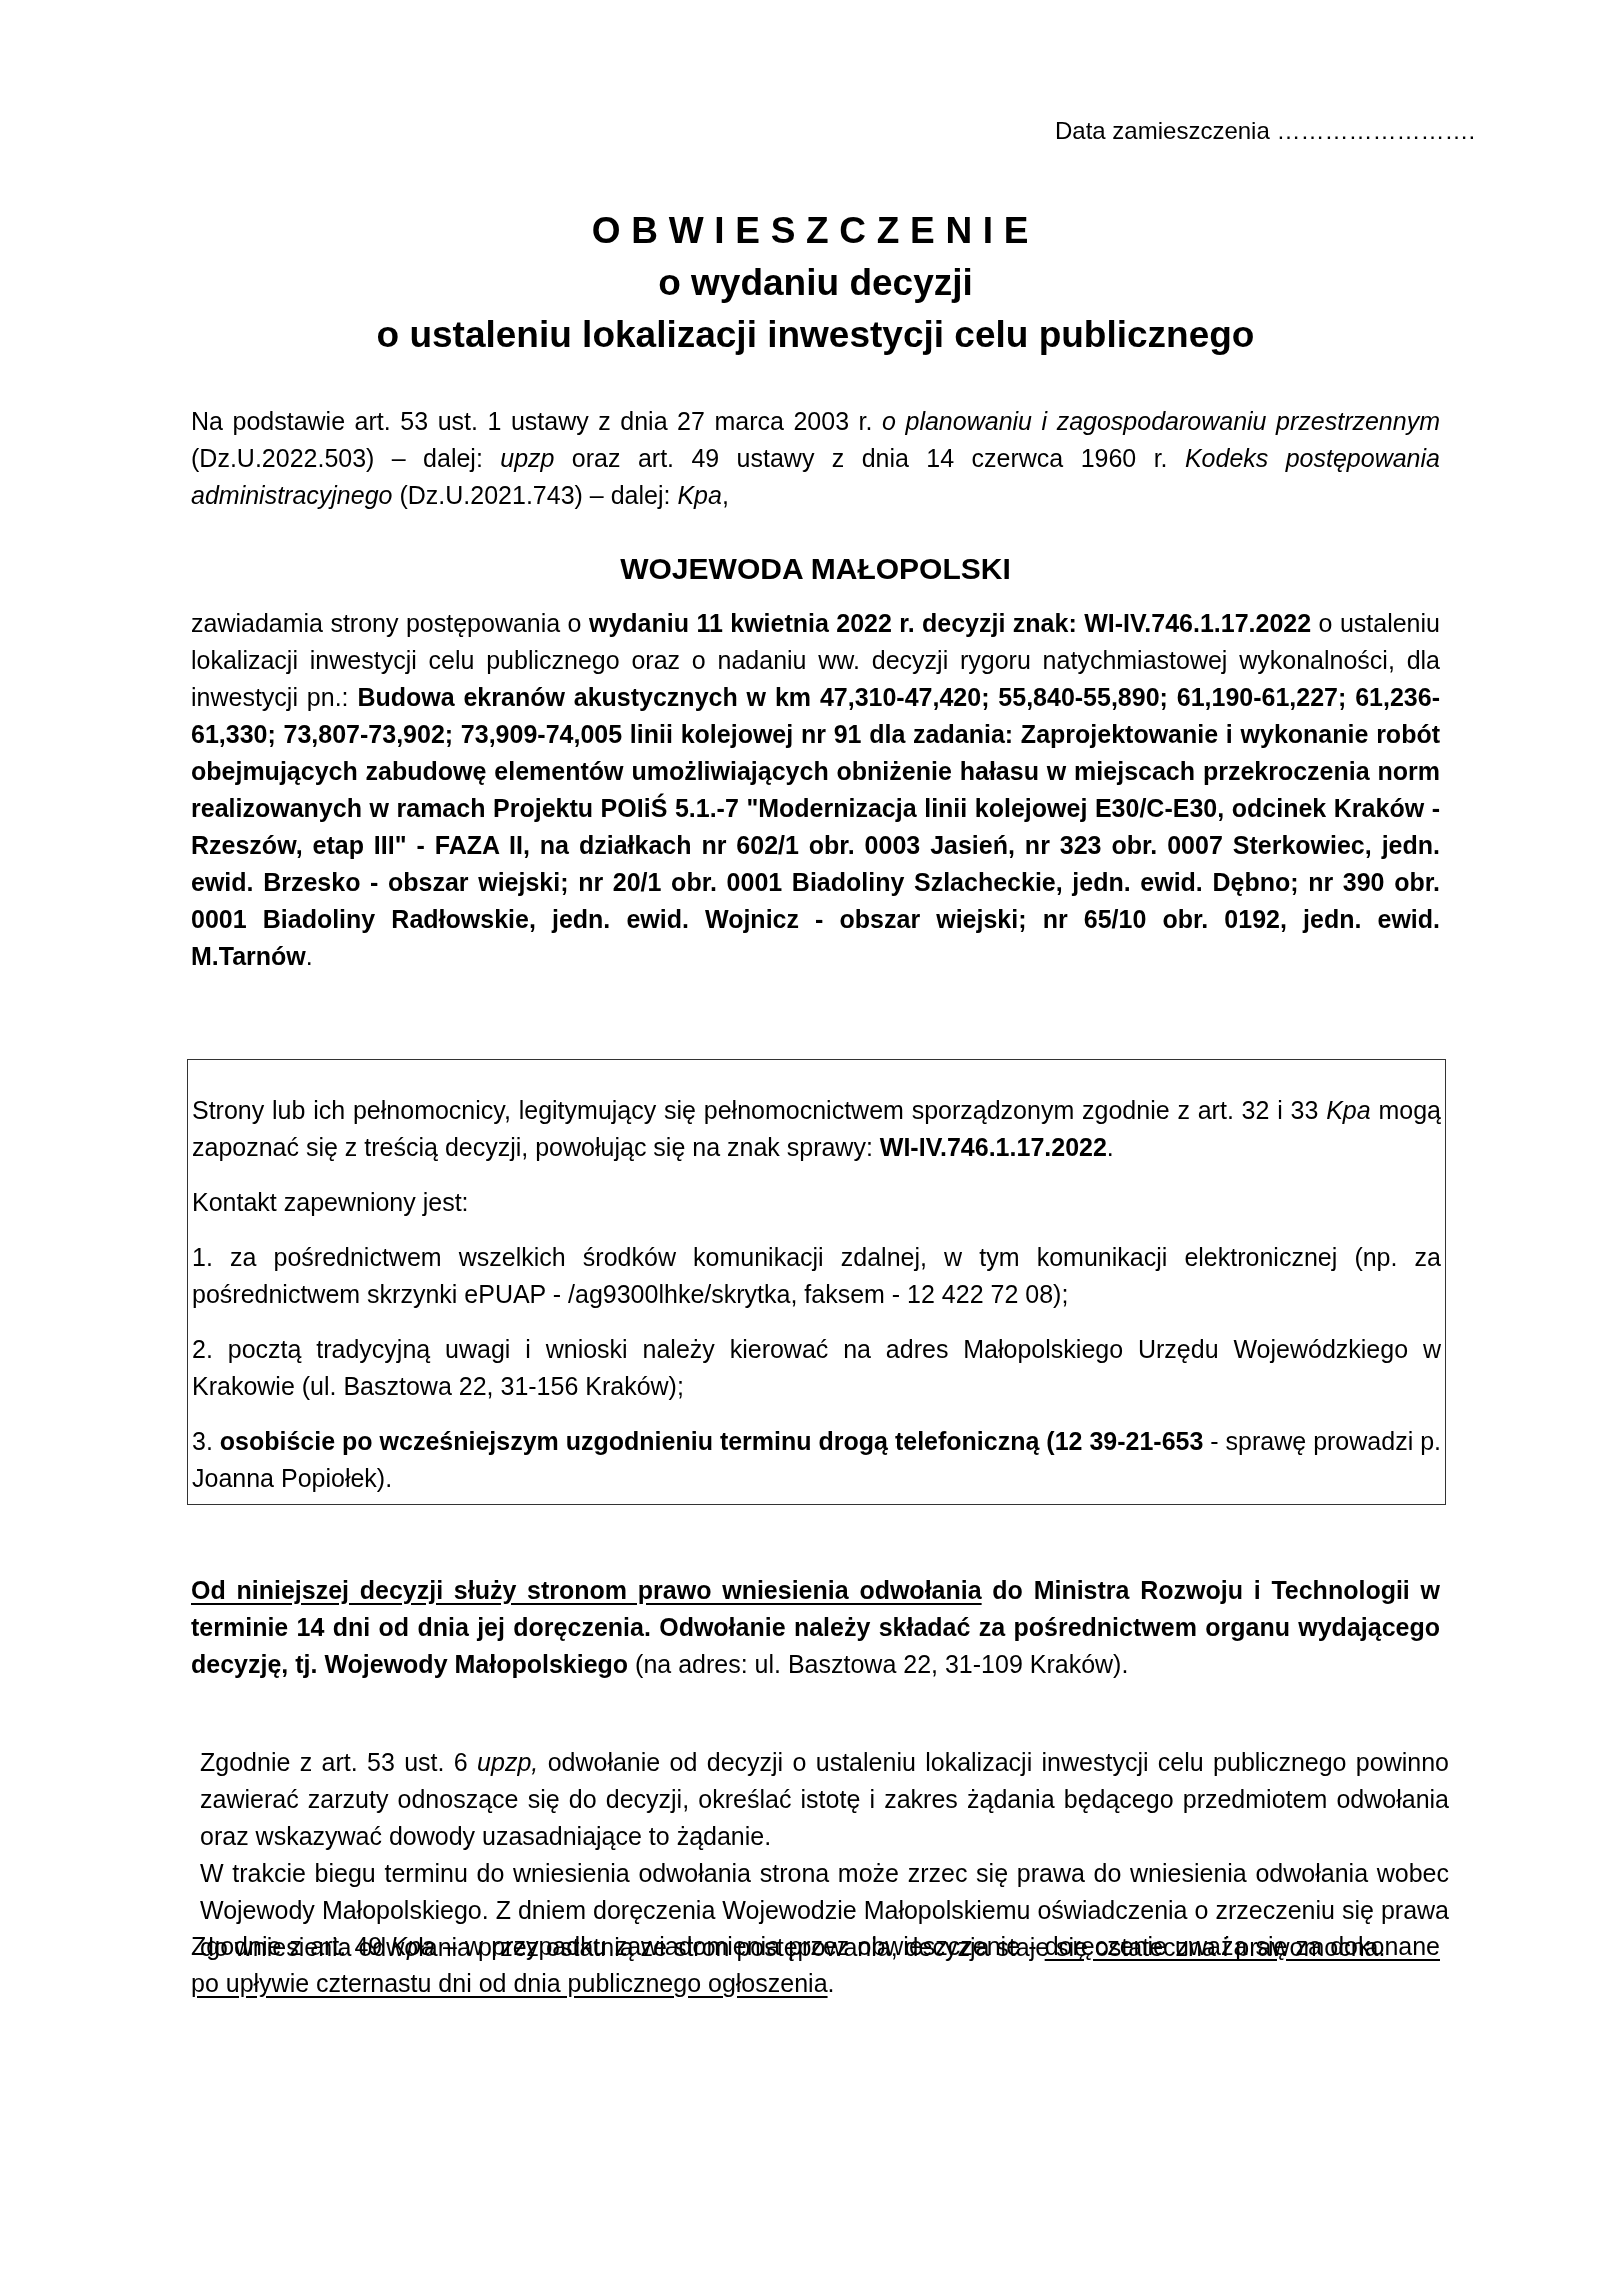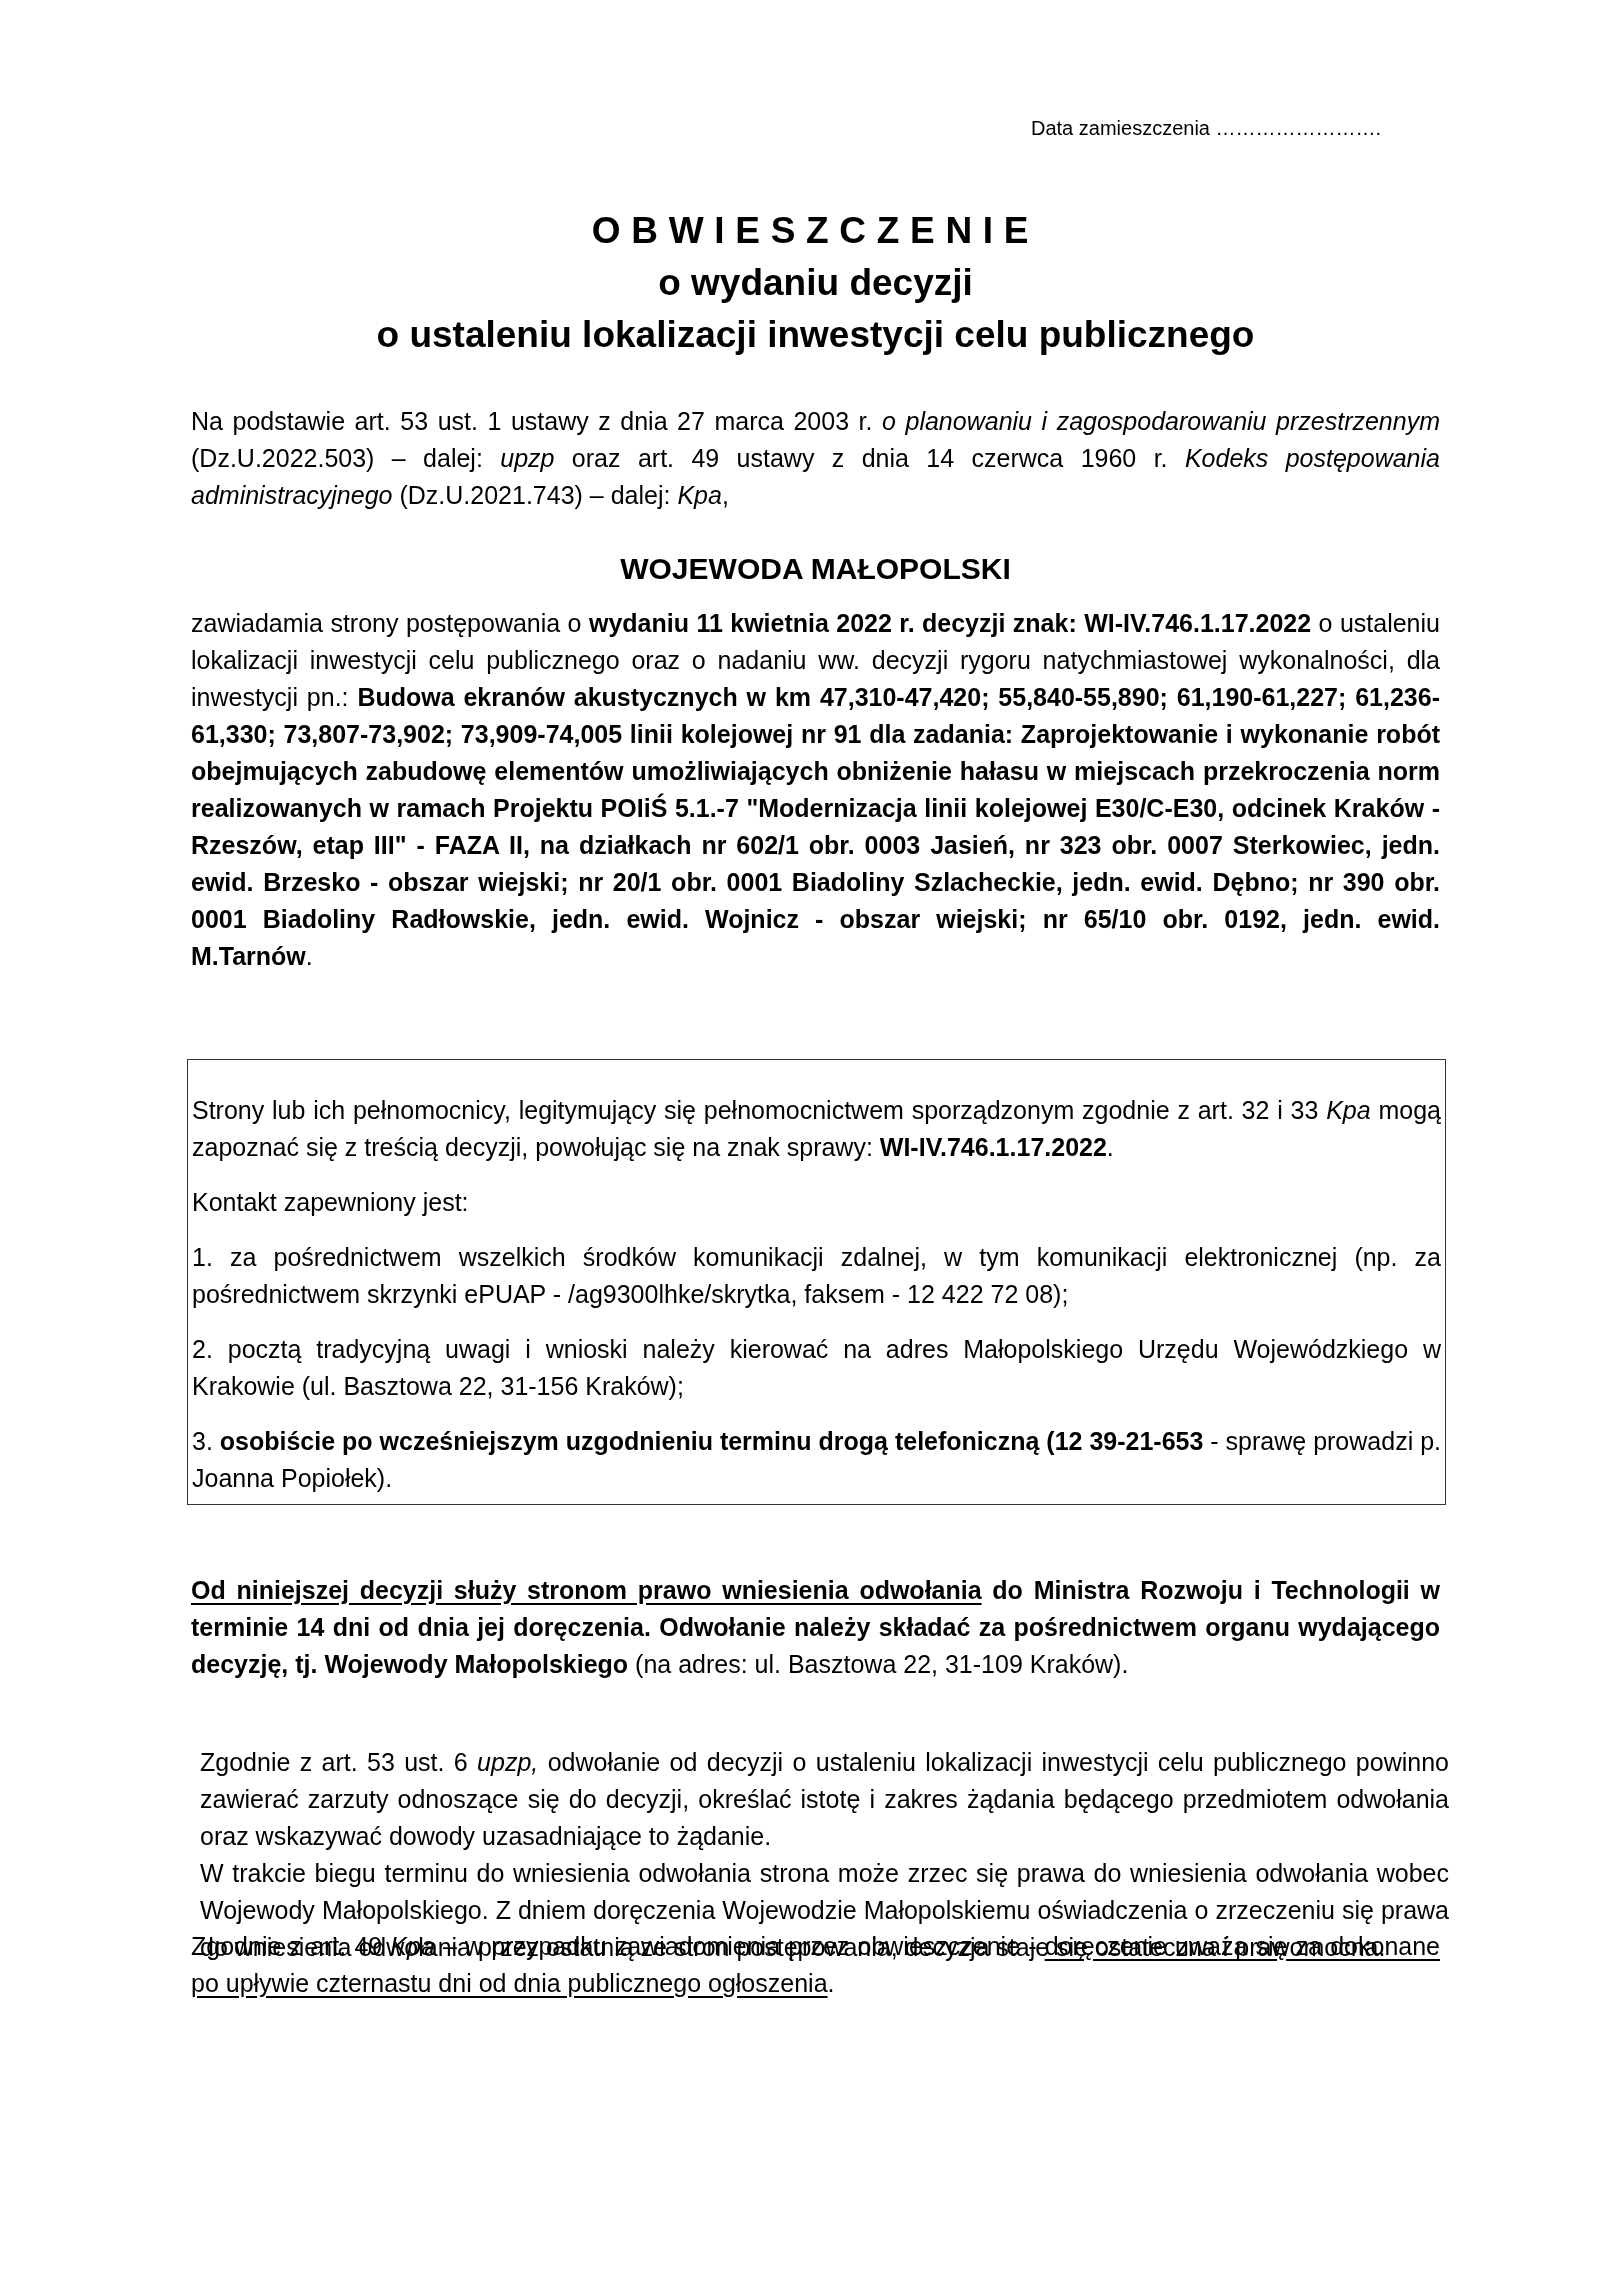--- a/index.html
+++ b/index.html
@@ -2,21 +2,21 @@
 <html style="font-size:14.3px"><head>
 <meta charset="utf-8">
 <style>
   html, body { margin: 0; padding: 0; background: #ffffff; }
   body {
     width: 1622px; height: 2293px; position: relative; overflow: hidden;
     font-family: "Liberation Sans", sans-serif; color: #000;
   }
   .page { position: absolute; left: 191px; top: 0; width: 1249px; }
   .date-line {
-    position: absolute; left: 840px; top: 117px; font-size: 20px; white-space: nowrap; text-align: center;
+    position: absolute; left: 864px; top: 117px; font-size: 24px; white-space: nowrap; text-align: center;
   }
   .title-block { position: absolute; left: 0; top: 209px; width: 1249px; text-align: center; font-weight: bold; }
   .title-main { font-size: 37px; letter-spacing: 10.7px; line-height: 43px; }
   .title-sub { font-size: 37px; line-height: 43px; margin-top: 9px; }
   p { margin: 0; }
   .body-text { font-size: 25px; line-height: 37px; text-align: justify; }
   .sec-legal { position: absolute; left: 0; top: 403px; width: 1249px; }
   .wojewoda { position: absolute; left: 0; top: 579px; width: 1249px; text-align: center; font-weight: bold; font-size: 30px; }
   .sec-notice { position: absolute; left: 0; top: 592px; width: 1249px; }
   .box {

